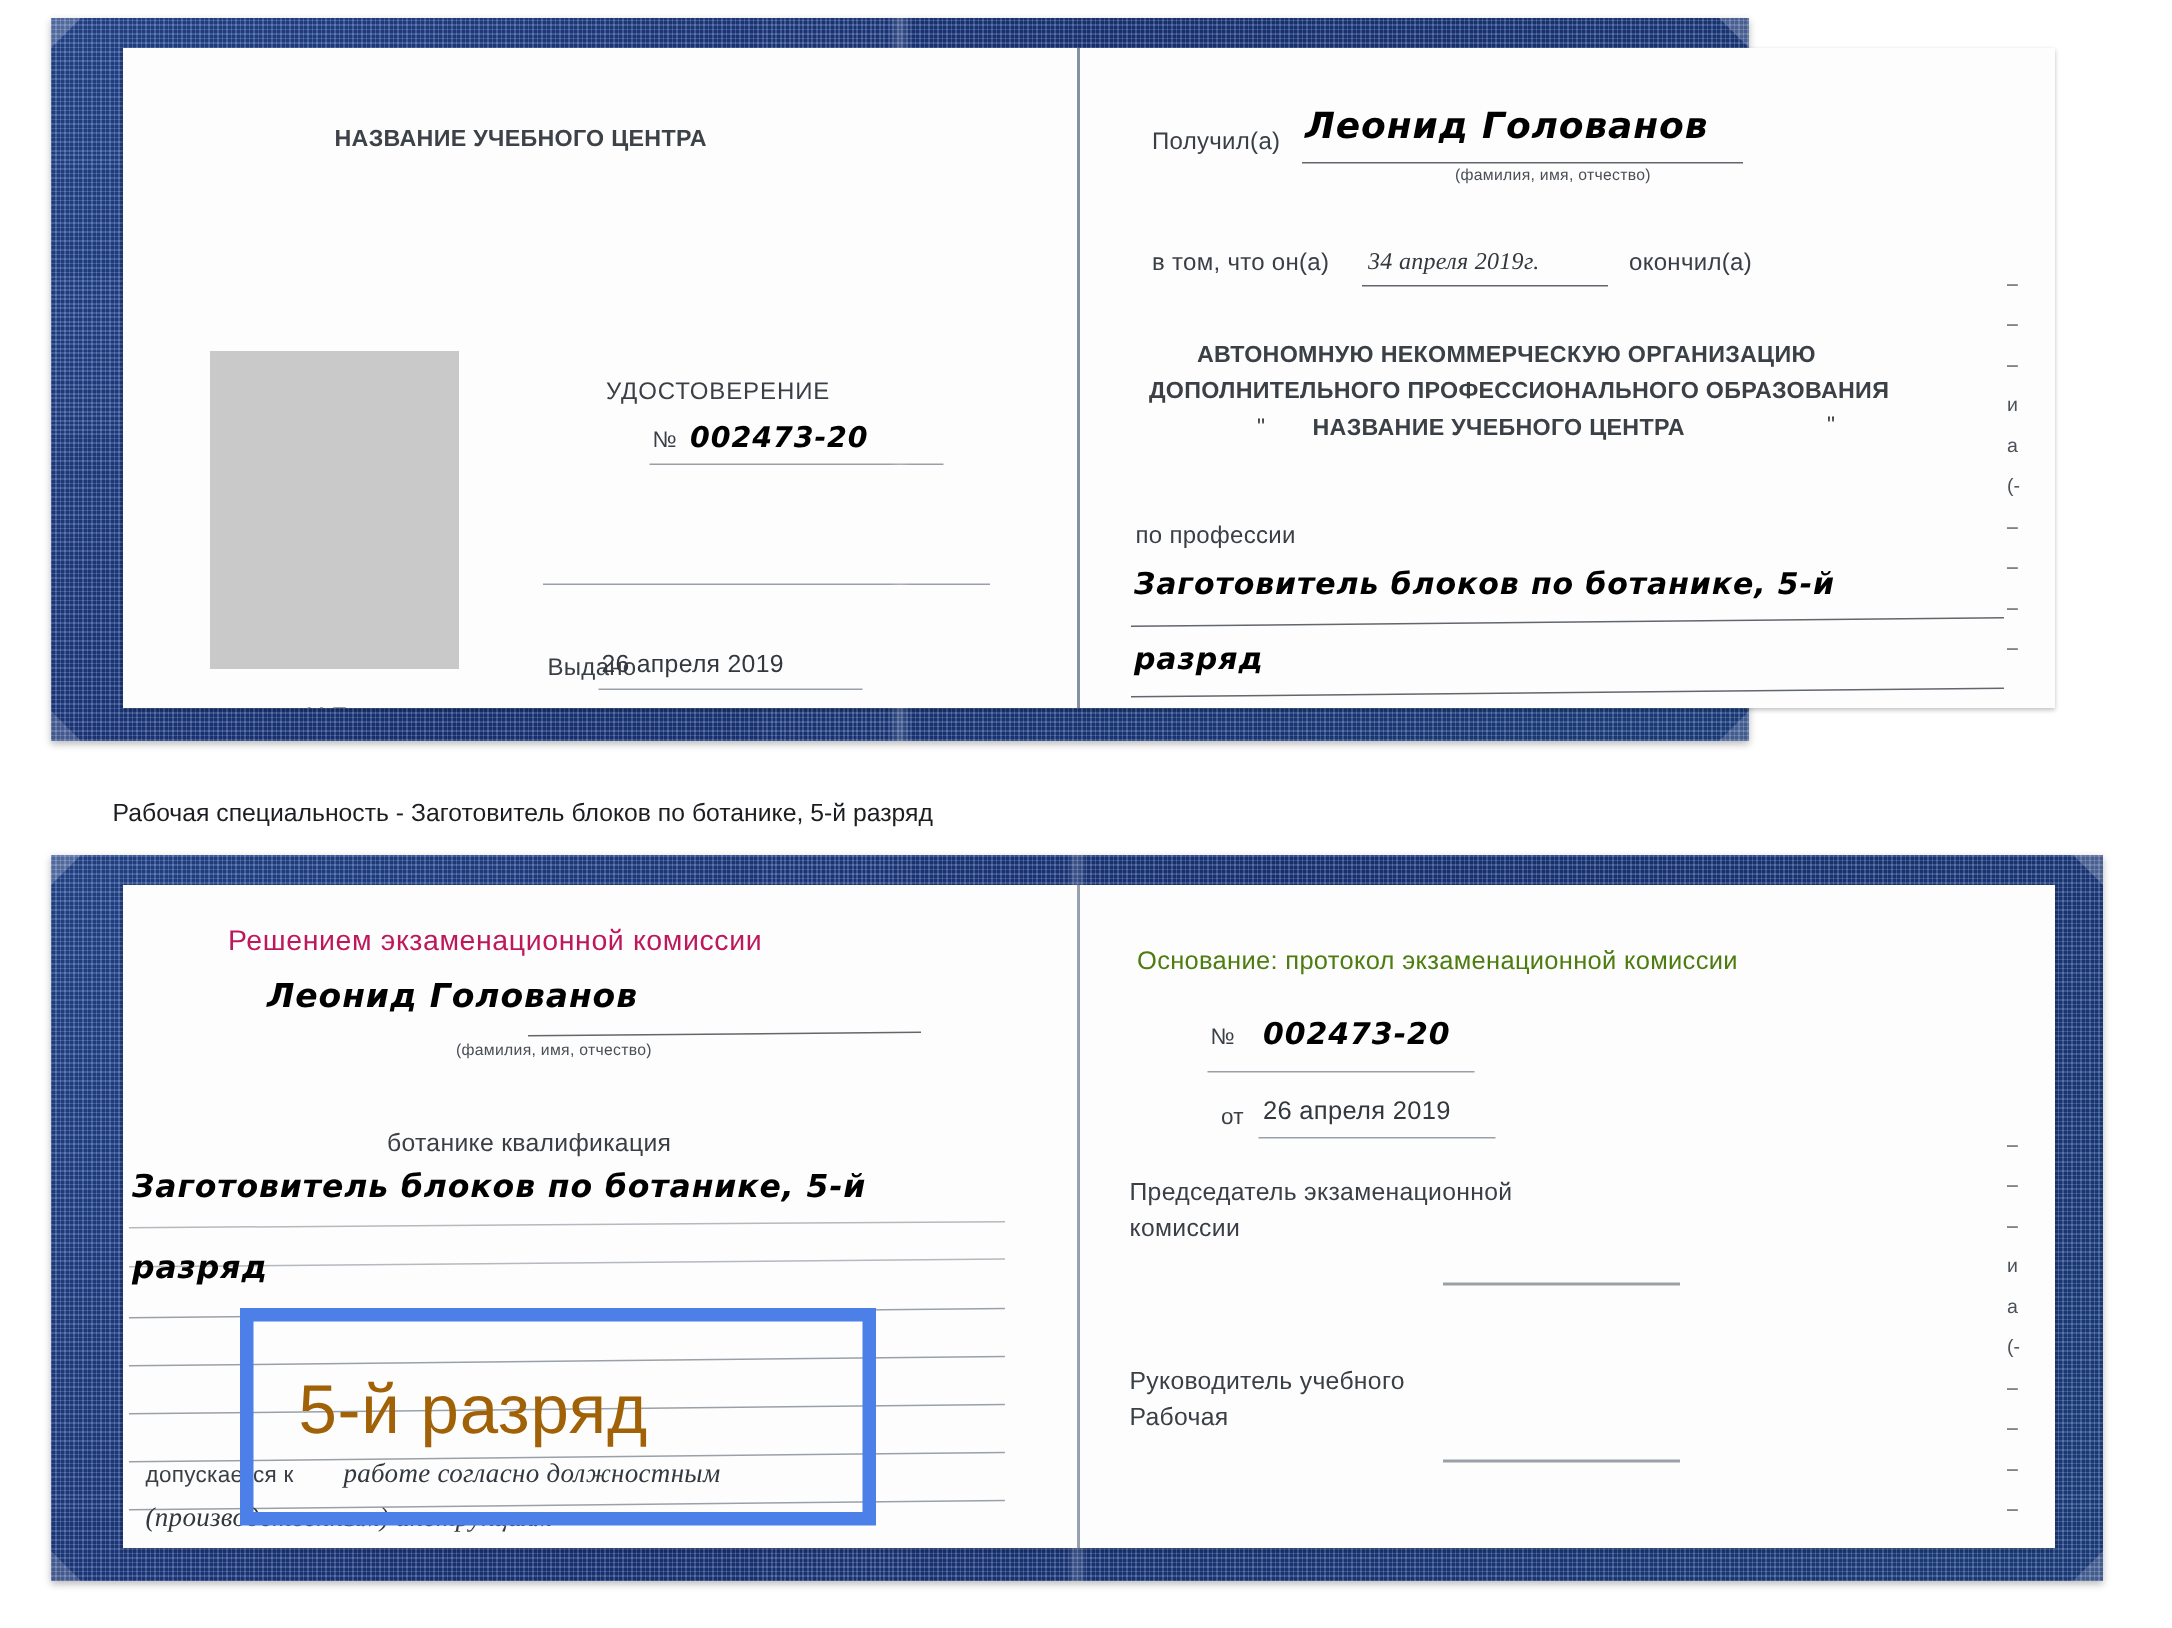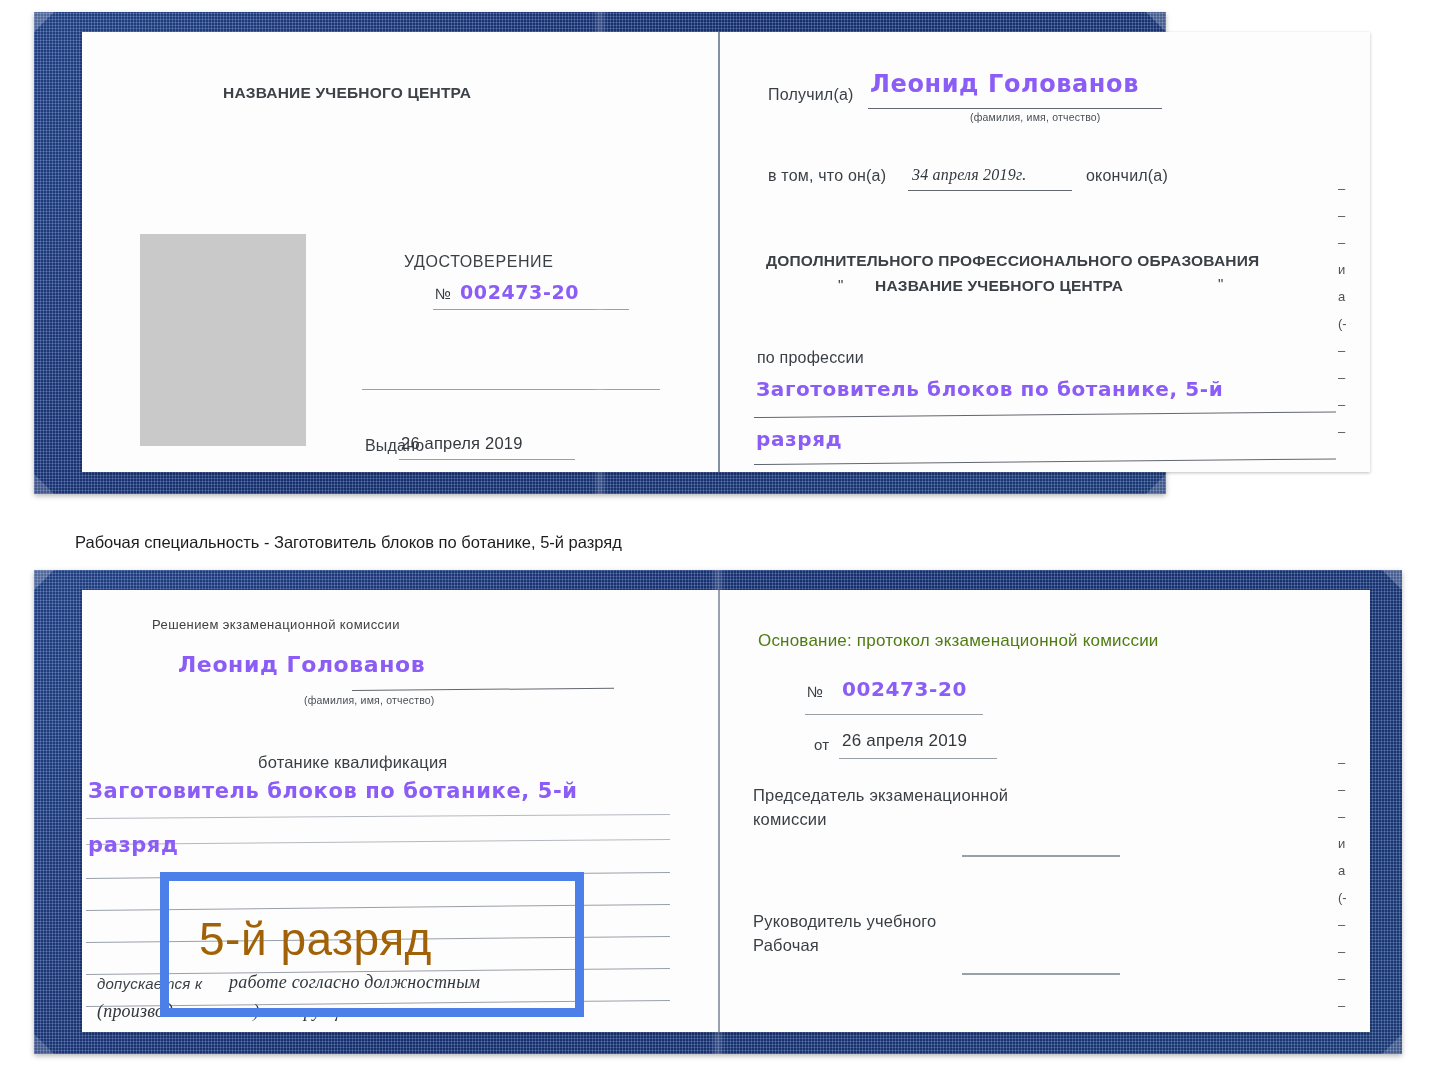--- a/index.html
+++ b/index.html
@@ -46,21 +46,21 @@
   }
   .page{position:absolute;top:0;bottom:0;overflow:hidden;}
 
   
   .t{position:absolute;white-space:nowrap;color:#3a3f45;font-size:15px;letter-spacing:.2px;}
   .cap{font-weight:700;color:#3b4046;}
   .center-title{font-weight:700;font-size:15.5px;color:#3d4248;}
   .small{font-size:10.5px;color:#4a4f55;}
   .hand{
     font-family:"DejaVu Sans",sans-serif;
-    color:#8b5cf6;font-weight:600;letter-spacing:.6px;
+    color:#000000;font-style:italic;font-weight:600;letter-spacing:.6px;
   }
   .typed-italic{font-family:"Liberation Serif","DejaVu Serif",serif;font-style:italic;color:#33383e;}
   .rule{position:absolute;height:1px;background:#9aa0a8;}
   .rule.dark{background:#62676d;}
   .rule.thin{background:#b4b9bf;height:1px;}
 
   
   .photo{position:absolute;background:#c9c9c9;}
 
   
@@ -118,20 +118,21 @@
       <div class="t" style="left:46px;top:54px;font-size:16px;">Получил(а)</div>
       <div class="t hand" style="left:148px;top:38px;font-size:24px;">Леонид Голованов</div>
       <div class="rule dark" style="left:146px;top:76px;width:294px;"></div>
       <div class="t small" style="left:248px;top:79px;">(фамилия, имя, отчество)</div>
 
       <div class="t" style="left:46px;top:135px;font-size:16px;">в том, что он(а)</div>
       <div class="t typed-italic" style="left:190px;top:134px;font-size:16px;">34 апреля 2019г.</div>
       <div class="rule dark" style="left:186px;top:158px;width:164px;"></div>
       <div class="t" style="left:364px;top:135px;font-size:16px;">окончил(а)</div>
 
+      <div class="t cap" style="left:76px;top:196px;font-size:15.5px;letter-spacing:.2px;">АВТОНОМНУЮ НЕКОММЕРЧЕСКУЮ ОРГАНИЗАЦИЮ</div>
       <div class="t cap" style="left:44px;top:220px;font-size:15.5px;letter-spacing:.2px;">ДОПОЛНИТЕЛЬНОГО ПРОФЕССИОНАЛЬНОГО ОБРАЗОВАНИЯ</div>
       <div class="t" style="left:116px;top:244px;font-size:15px;">"</div>
       <div class="t cap" style="left:153px;top:245px;font-size:15.5px;letter-spacing:.2px;">НАЗВАНИЕ УЧЕБНОГО ЦЕНТРА</div>
       <div class="t" style="left:496px;top:243px;font-size:15px;">"</div>
 
       <div class="t" style="left:35px;top:317px;font-size:16px;">по профессии</div>
       <div class="t hand" style="left:34px;top:345px;font-size:20px;">Заготовитель блоков по ботанике, 5-й</div>
       <div class="rule dark" style="left:32px;top:385px;width:582px;transform:rotate(-0.55deg);transform-origin:left center;"></div>
       <div class="t hand" style="left:34px;top:395px;font-size:20px;">разряд</div>
       <div class="rule dark" style="left:32px;top:432px;width:582px;transform:rotate(-0.55deg);transform-origin:left center;"></div>
@@ -158,39 +159,39 @@
   <span class="fold tl"></span>
   <span class="fold tr"></span>
   <span class="fold bl"></span>
   <span class="fold br"></span>
 
   <div class="spread" style="left:48px;top:20px;width:1288px;height:442px;">
     <div class="gutter" style="left:636px;"></div>
 
     <div class="page" style="left:0;width:636px;">
 
-      <div class="t" style="left:70px;top:27px;font-size:13px;color:#404040;letter-spacing:.4px;">Решением экзаменационной комиссии</div>
+      <div class="t" style="left:70px;top:27px;font-size:19px;color:#be185d;letter-spacing:.4px;">Решением экзаменационной комиссии</div>
 
       <div class="t hand" style="left:96px;top:62px;font-size:22px;">Леонид Голованов</div>
       <div class="rule dark" style="left:270px;top:100px;width:262px;transform:rotate(-0.5deg);transform-origin:left center;"></div>
       <div class="t small" style="left:222px;top:104px;">(фамилия, имя, отчество)</div>
 
       <div class="t" style="left:176px;top:163px;font-size:16.5px;">ботанике квалификация</div>
 
       <div class="t hand" style="left:6px;top:189px;font-size:21px;">Заготовитель блоков по ботанике, 5-й</div>
       <div class="rule thin" style="left:4px;top:228px;width:584px;transform:rotate(-0.4deg);transform-origin:left center;"></div>
       <div class="rule thin" style="left:4px;top:254px;width:584px;transform:rotate(-0.5deg);transform-origin:left center;"></div>
       <div class="t hand" style="left:6px;top:243px;font-size:21px;">разряд</div>
       <div class="rule" style="left:4px;top:288px;width:584px;transform:rotate(-0.6deg);transform-origin:left center;"></div>
       <div class="rule" style="left:4px;top:320px;width:584px;transform:rotate(-0.6deg);transform-origin:left center;"></div>
       <div class="rule" style="left:4px;top:352px;width:584px;transform:rotate(-0.6deg);transform-origin:left center;"></div>
       <div class="rule" style="left:4px;top:384px;width:584px;transform:rotate(-0.6deg);transform-origin:left center;"></div>
       <div class="rule" style="left:4px;top:416px;width:584px;transform:rotate(-0.6deg);transform-origin:left center;"></div>
 
-      <div class="t" style="left:15px;top:385px;font-size:15px;font-style:italic;">допускается к</div>
+      <div class="t" style="left:15px;top:385px;font-size:15px;">допускается к</div>
       <div class="t typed-italic" style="left:147px;top:382px;font-size:18px;">работе согласно должностным</div>
       <div class="t typed-italic" style="left:15px;top:411px;font-size:18px;">(производственным) инструкциям</div>
     </div>
 
     <div class="page" style="left:640px;width:648px;">
 
       <div class="t" style="left:36px;top:41px;font-size:17px;color:#4d7c0f;letter-spacing:.2px;">Основание: протокол экзаменационной комиссии</div>
 
       <div class="t" style="left:85px;top:93px;font-size:15px;">№</div>
       <div class="t hand" style="left:120px;top:87px;font-size:20px;">002473-20</div>

